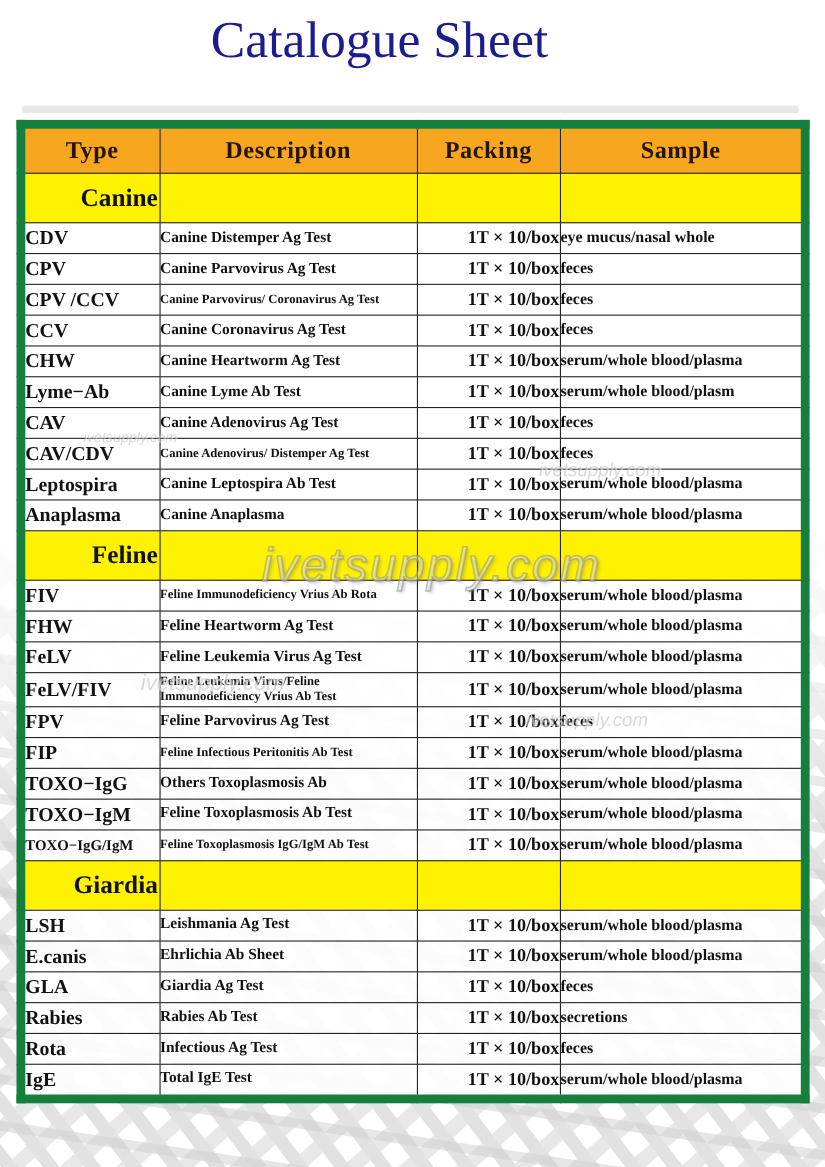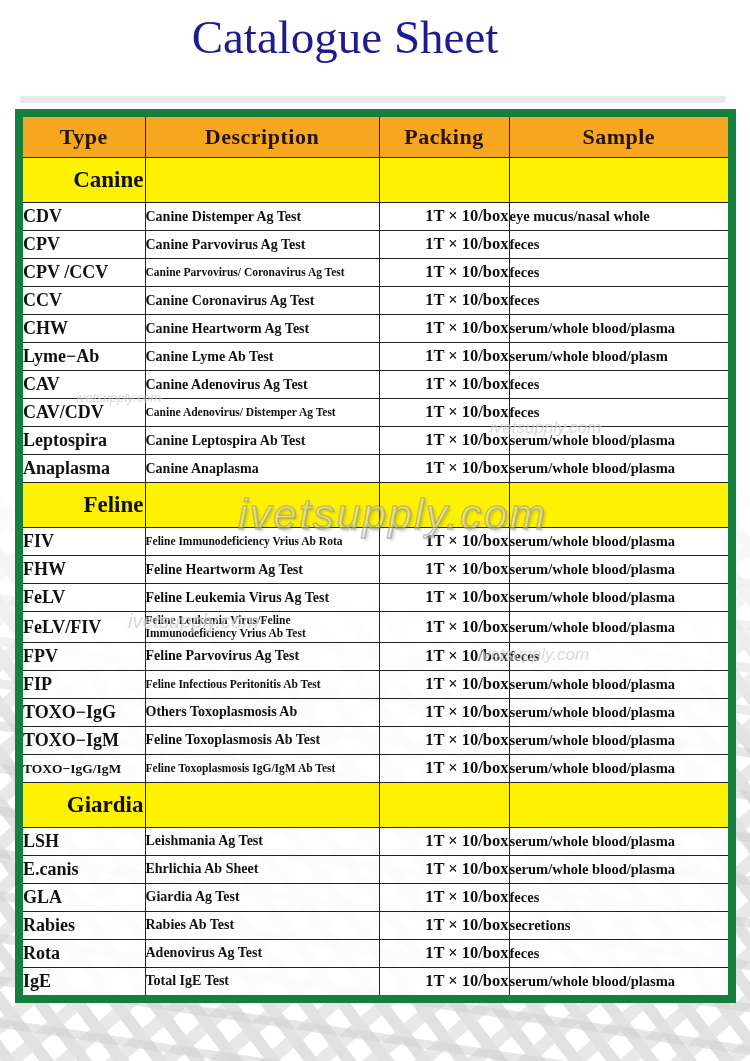--- a/index.html
+++ b/index.html
@@ -387,21 +387,21 @@
         <td class="sample">feces</td>
       </tr>
       <tr class="data-row">
         <td class="type">Rabies</td>
         <td class="description">Rabies Ab Test</td>
         <td class="packing">1T × 10/box</td>
         <td class="sample">secretions</td>
       </tr>
       <tr class="data-row">
         <td class="type">Rota</td>
-        <td class="description">Adenovirus Ag Test</td>
+        <td class="description">Infectious Ag Test</td>
         <td class="packing">1T × 10/box</td>
         <td class="sample">feces</td>
       </tr>
       <tr class="data-row">
         <td class="type">IgE</td>
         <td class="description">Total IgE Test</td>
         <td class="packing">1T × 10/box</td>
         <td class="sample">serum/whole blood/plasma</td>
       </tr>
     </tbody>

